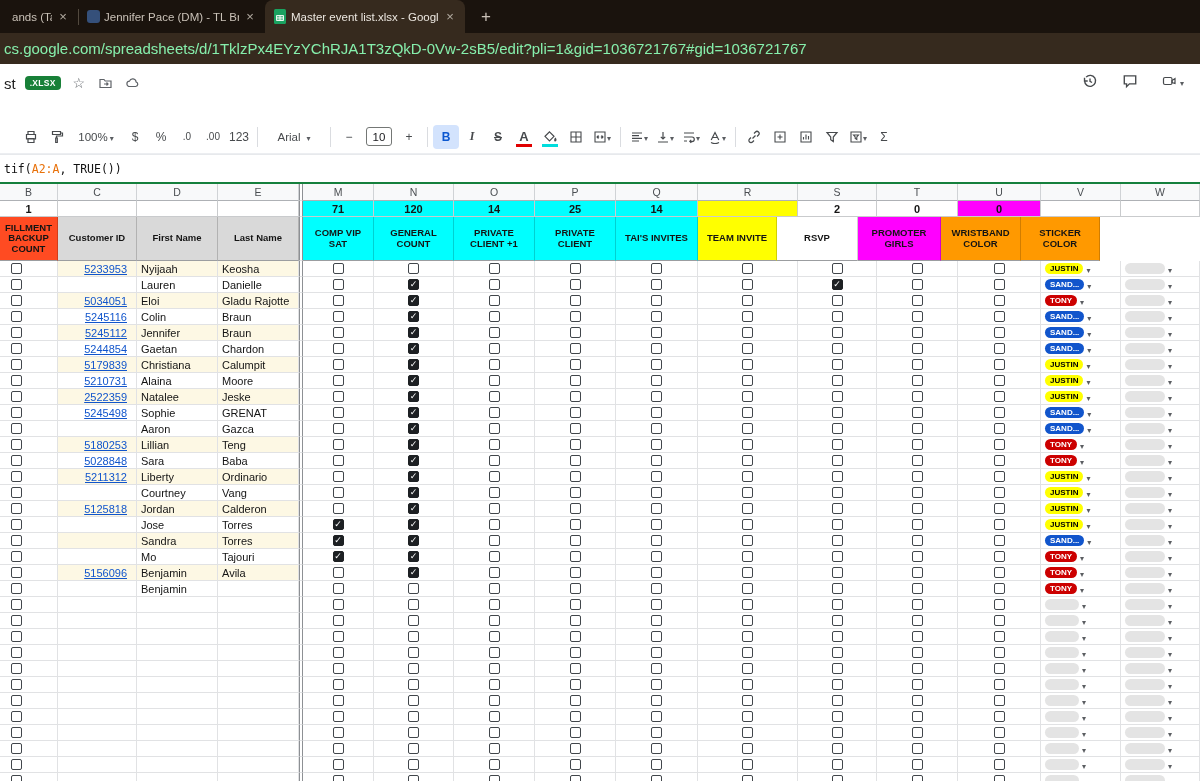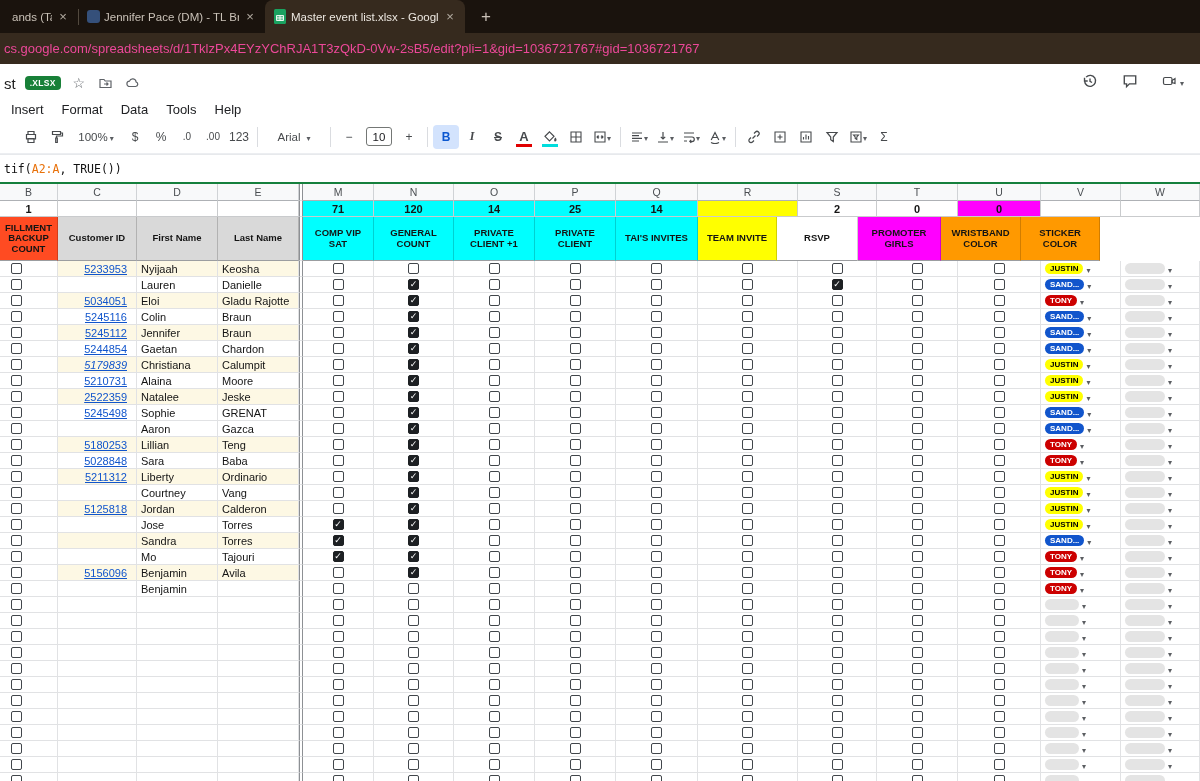--- a/index.html
+++ b/index.html
@@ -12,21 +12,21 @@
 .tab .tabtitle{flex:1;overflow:hidden;text-overflow:clip;margin:0 4px}
 .tab.active{background:#362a1e;border-radius:8px 8px 0 0;color:#ece7e0}
 .t1{width:78px}.t2{width:186px}.t3{width:200px}
 .x{width:14px;height:14px;flex:none;display:flex;align-items:center;justify-content:center;color:#b3aca2;border-radius:50%}
 .x::after{content:"×";font-size:13px;line-height:1}
 .tabdiv{width:1px;height:16px;background:#52493e;margin-bottom:8px;flex:none}
 .fav{width:14px;height:14px;flex:none;display:flex;align-items:center;justify-content:center}
 .fav-chat{width:13px;height:13px;border-radius:3px;background:#35507a}
 .newtab{width:26px;height:26px;margin-left:8px;margin-bottom:3px;display:flex;align-items:center;justify-content:center;color:#c9c1b7;font-size:17px;border-radius:50%}
 .urlbar{position:absolute;top:33px;left:0;width:100%;height:31px;background:#362a1e;display:flex;align-items:center;padding-left:4px}
-.url{color:#ec4899;font-size:13px;white-space:nowrap;overflow:hidden}
+.url{color:#86efac;font-size:15px;white-space:nowrap;overflow:hidden}
 
 
 .appheader{position:absolute;top:64px;left:0;width:100%;height:56px;background:#fff}
 .titlerow{height:32px;display:flex;align-items:center;gap:9px;padding:6px 0 0 4px;position:relative}
 .doctitle{font-size:15px;color:#1f1f1f}
 .badge{background:#188038;color:#fff;font-size:8.5px;font-weight:bold;padding:2px 5px;border-radius:4px;letter-spacing:.3px}
 .hic{width:18px;height:18px;display:flex;align-items:center;justify-content:center;color:#5f6368}
 .star::after{content:"☆";font-size:14px}
 .rticons{position:absolute;right:16px;top:8px;display:flex;gap:22px;align-items:center}
 .cam{width:auto;gap:3px}
@@ -140,27 +140,20 @@
           </svg>
       </span>
       <span class="hic cam">
         <svg class="ic" width="16" height="14" viewBox="0 0 14 14" fill="none" stroke="#474a4d" stroke-width="1.2">
             <rect x="1.5" y="3.5" width="8.5" height="7" rx="1.5"></rect>
             <path d="M10 6.5 13 4.5v5L10 8.5z"></path>
           </svg>
         <span class="dd"></span>
       </span>
     </div>
-  </div>
-  <div class="menurow">
-    <span class="menu">Insert</span>
-    <span class="menu">Format</span>
-    <span class="menu">Data</span>
-    <span class="menu">Tools</span>
-    <span class="menu">Help</span>
   </div>
 </div>
 
 <div class="toolbarrow">
   <span class="tbi">
     <svg class="ic" width="14" height="14" viewBox="0 0 14 14" fill="none" stroke="#474a4d" stroke-width="1.2">
         <path d="M4 4V1.5h6V4M2.5 4.5h9V9h-9zM4 8.5h6v4H4z"></path>
       </svg>
   </span>
   <span class="tbi">
@@ -608,21 +601,21 @@
       <div class="cell chipcell" style="width: 79px;">
         <div class="chip chip-empty" style="background: rgb(228, 228, 228); width: 40px;"></div>
         <div class="dda"></div>
       </div>
     </div>
     <div class="grow datarow">
       <div class="cell bcell" style="width: 58px;">
         <div class="cb"></div>
       </div>
       <div class="cell idcell" style="width: 79px; background: rgb(253, 248, 228);">
-        <div class="idlink" style="color: rgb(17, 85, 204); font-style: italic;">5179839</div>
+        <div class="idlink" style="color: rgb(17, 85, 204);">5179839</div>
       </div>
       <div class="cell namecell" style="width: 81px; background: rgb(253, 248, 228);">Christiana</div>
       <div class="cell namecell" style="width: 81px; background: rgb(253, 248, 228);">Calumpit</div>
       <div class="cell gapcell" style="width: 4px;"></div>
       <div class="cell" style="width: 71px;">
         <div class="cb"></div>
       </div>
       <div class="cell" style="width: 80px;">
         <div class="cb checked"></div>
       </div>

